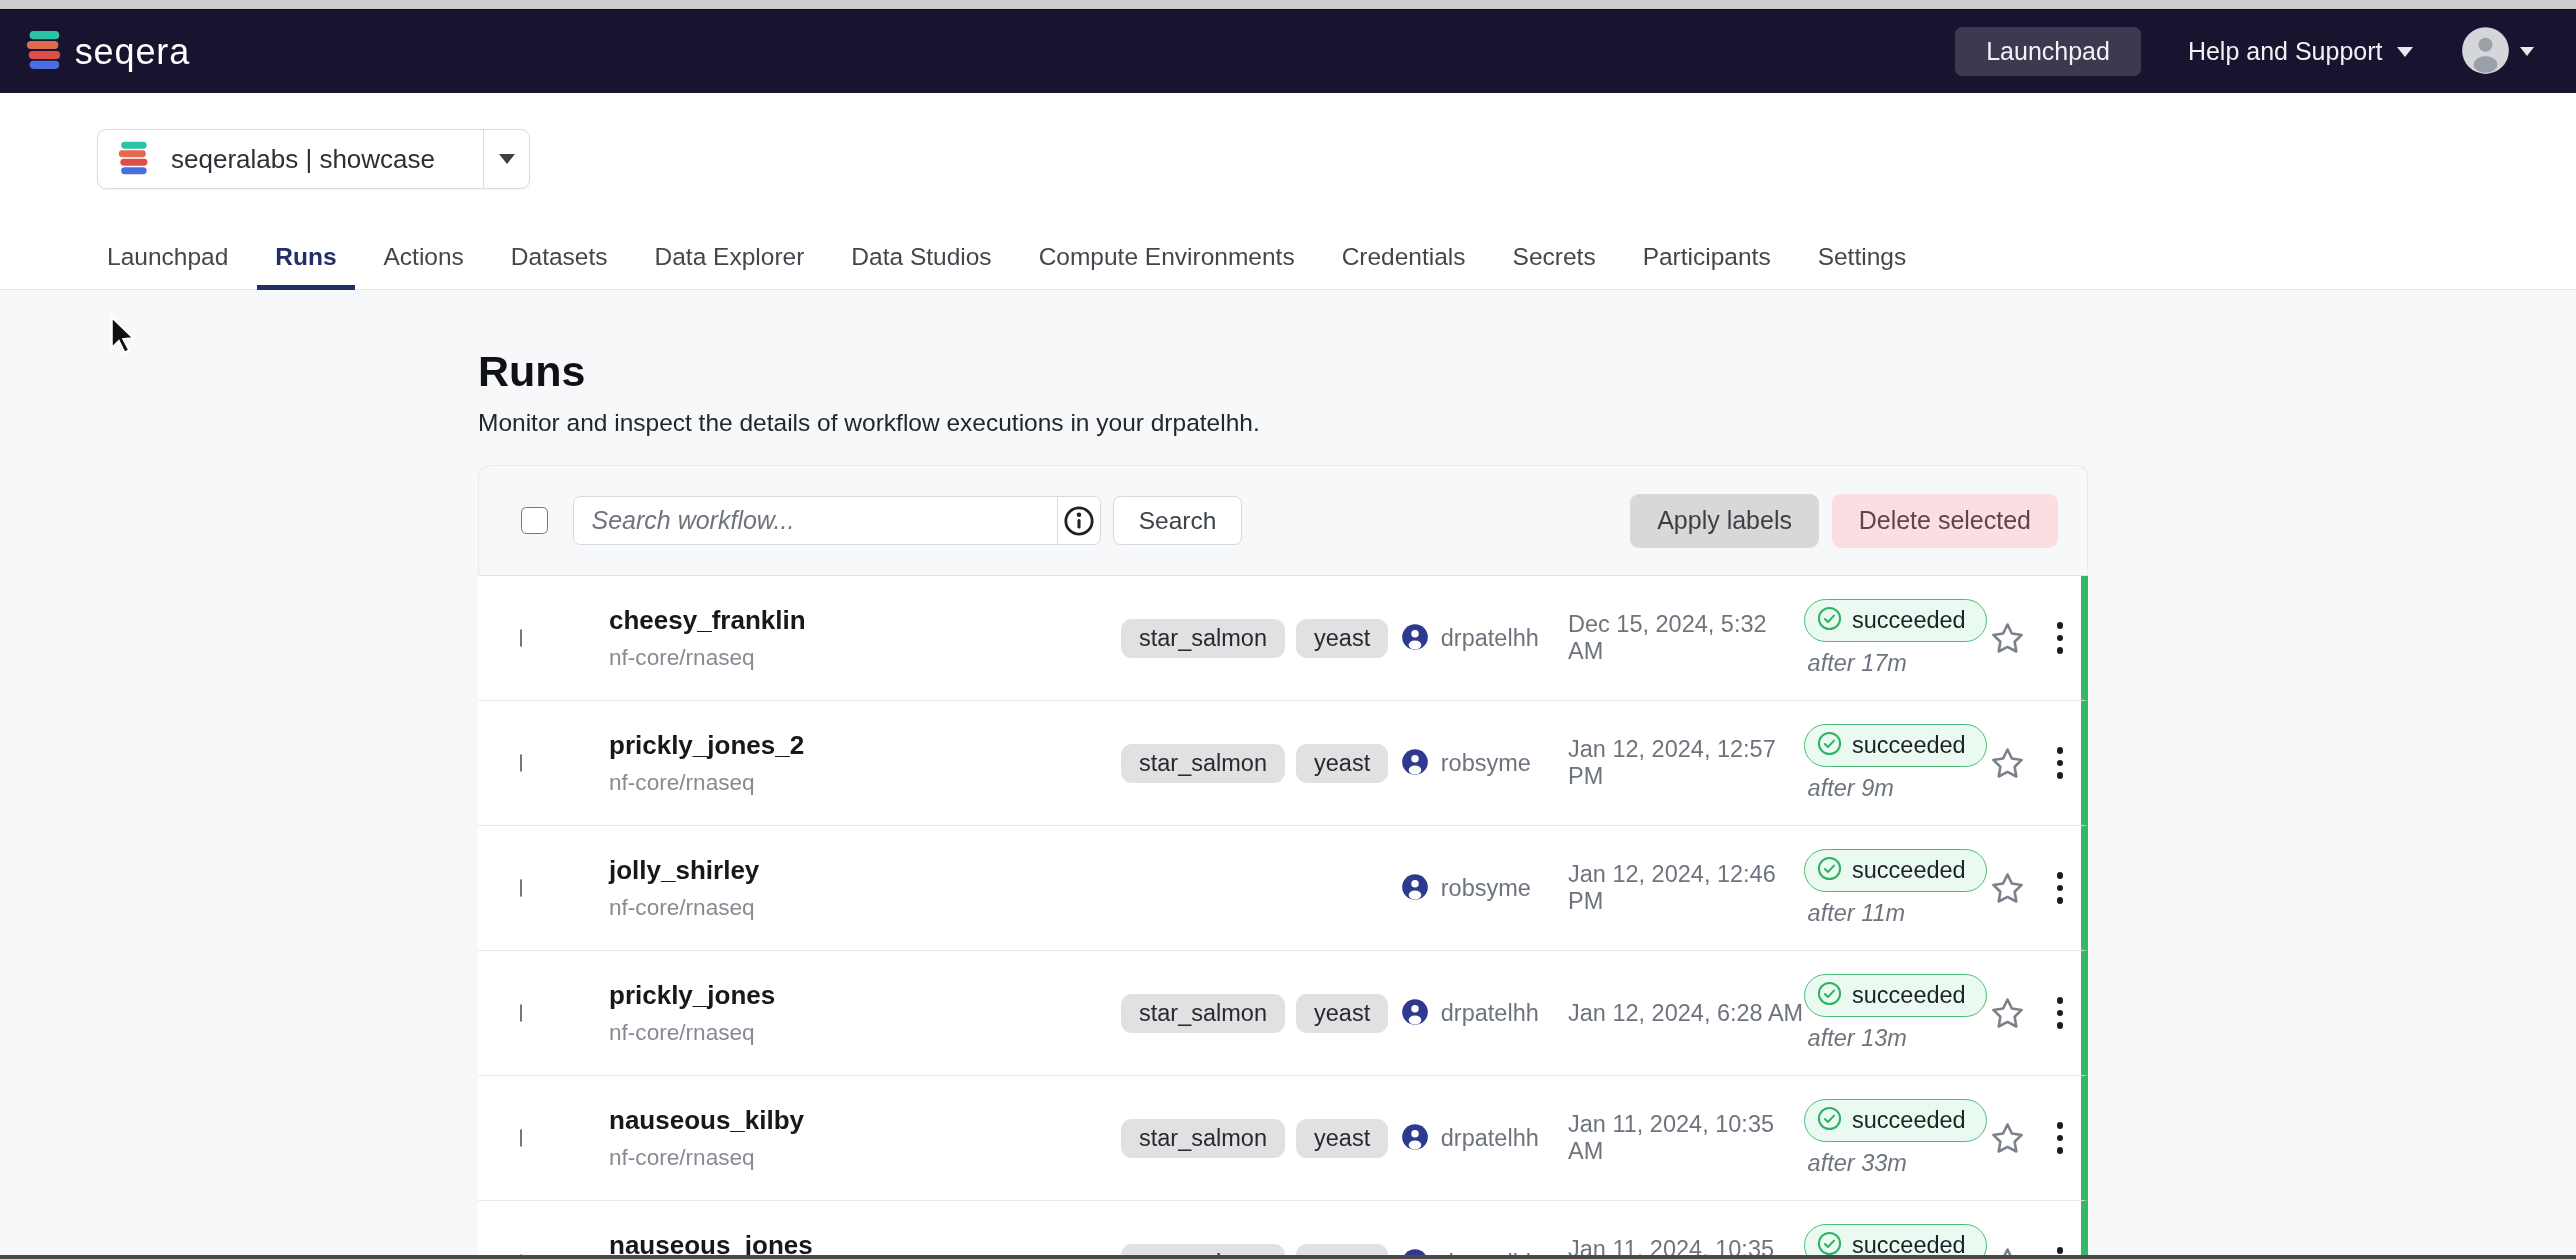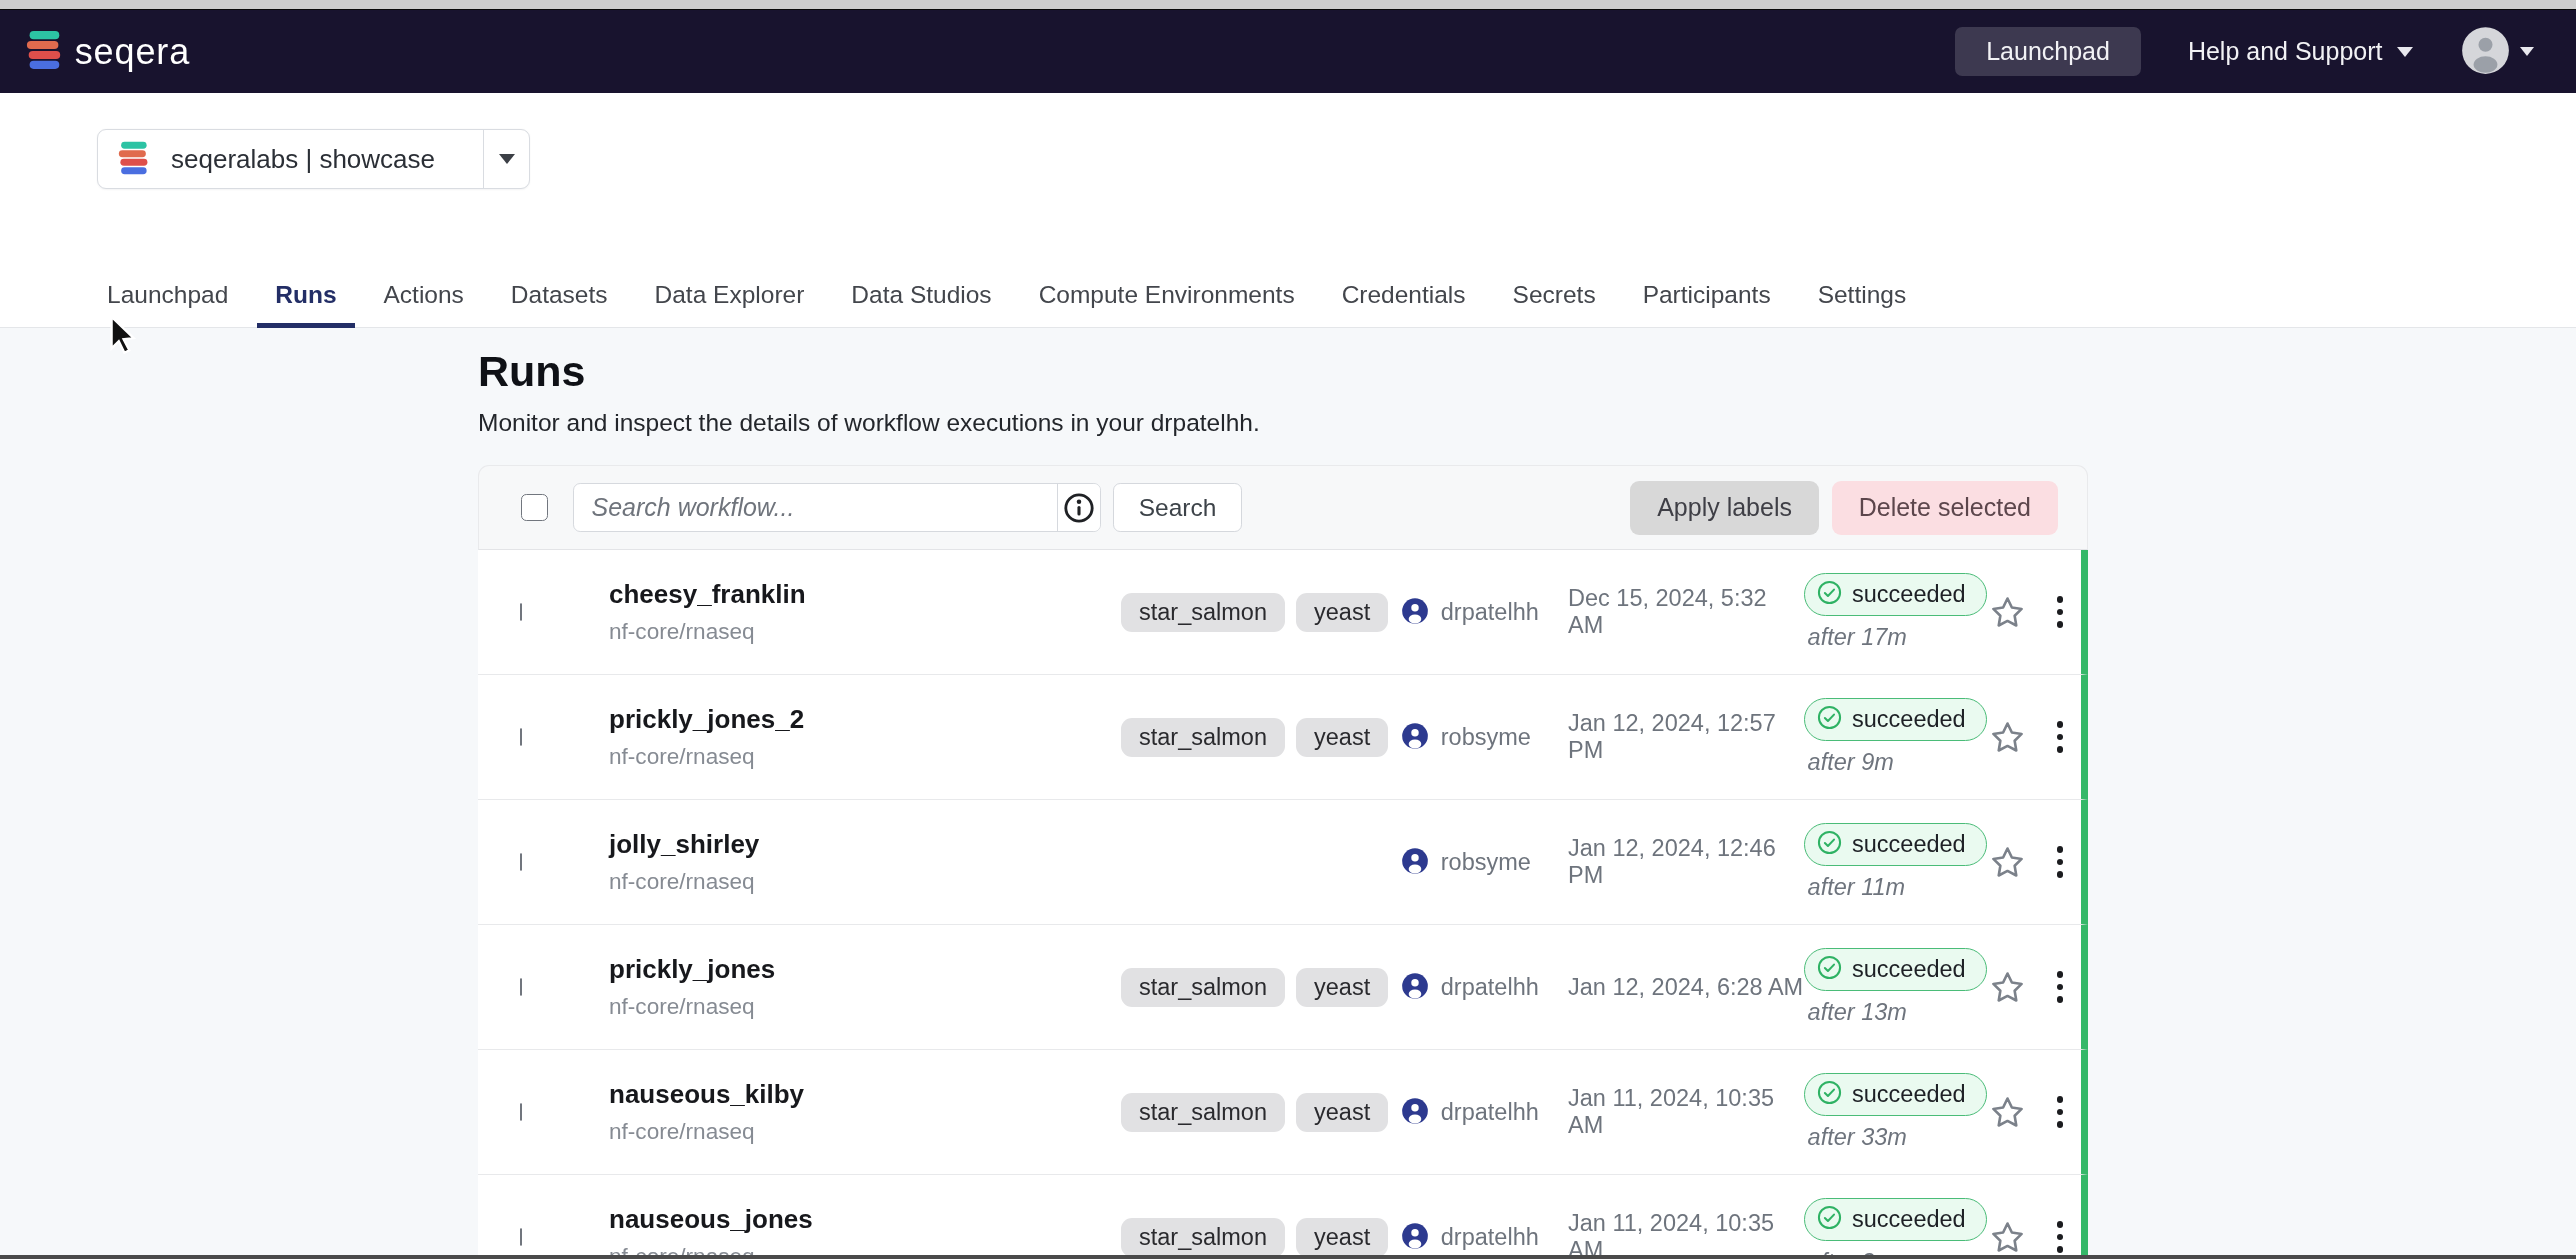--- a/index.html
+++ b/index.html
@@ -27,21 +27,21 @@
     background:#3d3950; color:#f2f2f5; border:none; border-radius:7.2px;
     height:49px; padding:0 31px; font-size:25px; font-family:inherit; cursor:pointer;
   }
   .help-menu { display:flex; align-items:center; gap:14.5px; color:#f2f2f5; font-size:25px; cursor:pointer; }
   .caret { width:0; height:0; border-left:8.2px solid transparent; border-right:8.2px solid transparent; border-top:10px solid #e8e8ee; display:inline-block; }
   .caret.dark { border-top-color:#3c4046; }
   .avatar-menu { display:flex; align-items:center; gap:9px; cursor:pointer; }
   .avatar-caret { width:0; height:0; border-left:7.2px solid transparent; border-right:7.2px solid transparent; border-top:9px solid #e8e8ee; }
 
   
-  .app-header { position:absolute; top:93px; left:0; width:100%; height:235px; background:#ffffff;text-align:center; }
+  .app-header { position:absolute; top:93px; left:0; width:100%; height:197px; background:#ffffff;text-align:center; }
   .workspace-selector {
     position:absolute; top:36px; left:97px; width:433px; height:60px;
     background:#fff; border:0.9px solid #d9dce1; border-radius:9px;
     display:flex; align-items:stretch; box-shadow:0 0.9px 1.8px rgba(16,24,40,.05); cursor:pointer;
   }
   .ws-main { flex:1; display:flex; align-items:center; gap:22px; padding-left:20px; }
   .ws-label { font-size:26px; color:#2b2f36; }
   .ws-divider { width:0.9px; background:#d9dce1; }
   .ws-caret-btn { width:45px; display:flex; align-items:center; justify-content:center; cursor:pointer; }
 
@@ -57,21 +57,21 @@
   
   .page-title { position:absolute; left:478px; top:347px; font-size:43px; font-weight:800; color:#0f1116; }
   .page-desc  { position:absolute; left:478px; top:409px; font-size:24.5px; color:#23262b; }
 
   
   .cursor { position:absolute; left:102px; top:312px; z-index:60; pointer-events:none; }
 
   
   .runs-card { position:absolute; left:478px; top:465px; width:1617px; }
   .toolbar {
-    width:1610px; height:85px; background:#f7f8f9;
+    width:1610px; height:111px; background:#f7f8f9;
     border:0.9px solid #e9eaec; border-bottom:0.9px solid #e3e4e7;
     border-radius:11px 11px 0 0;
     display:flex; align-items:center; padding-left:42px;
   }
   .checkbox {
     width:27px; height:27px; background:#fff; border:1.8px solid #71767e; border-radius:5.4px;
     flex:none; cursor:pointer;
   }
   .search-wrap {
     margin-left:24.5px; width:528px; height:49px; background:#fff;

